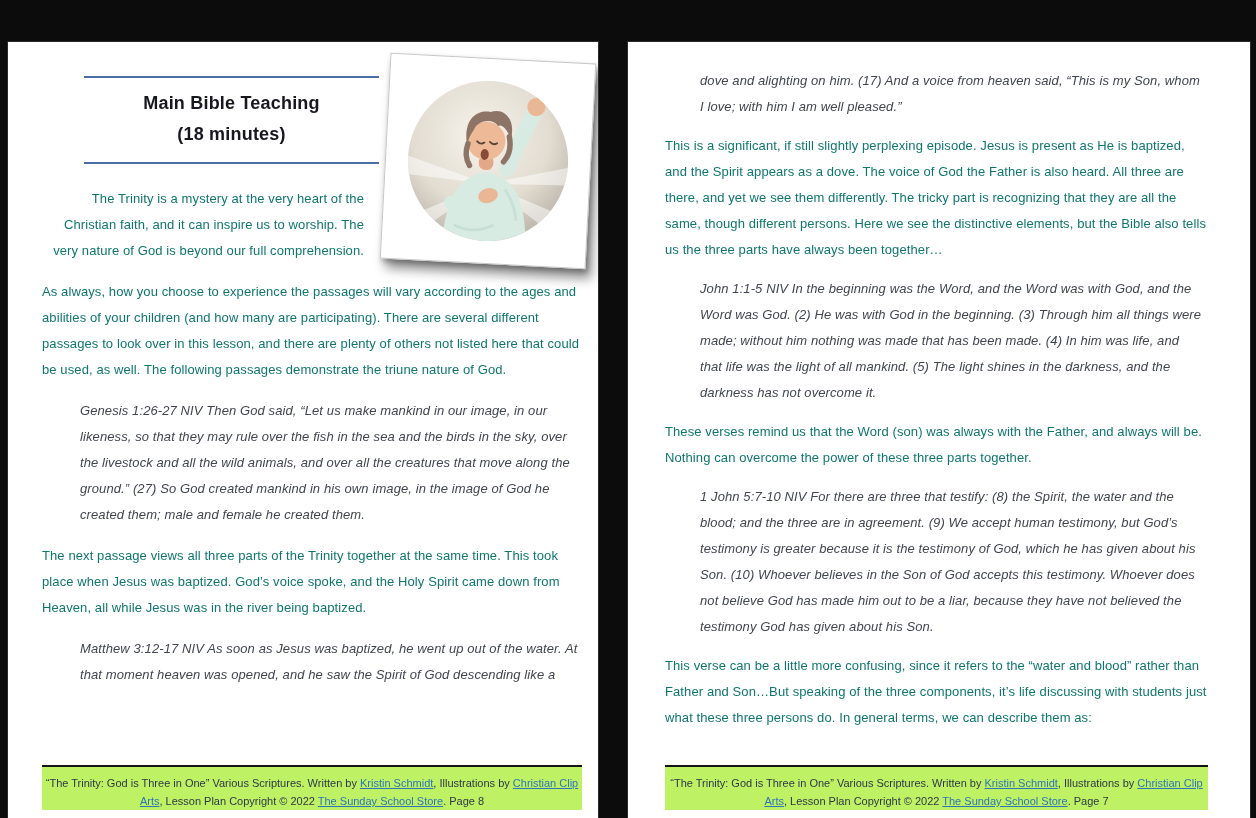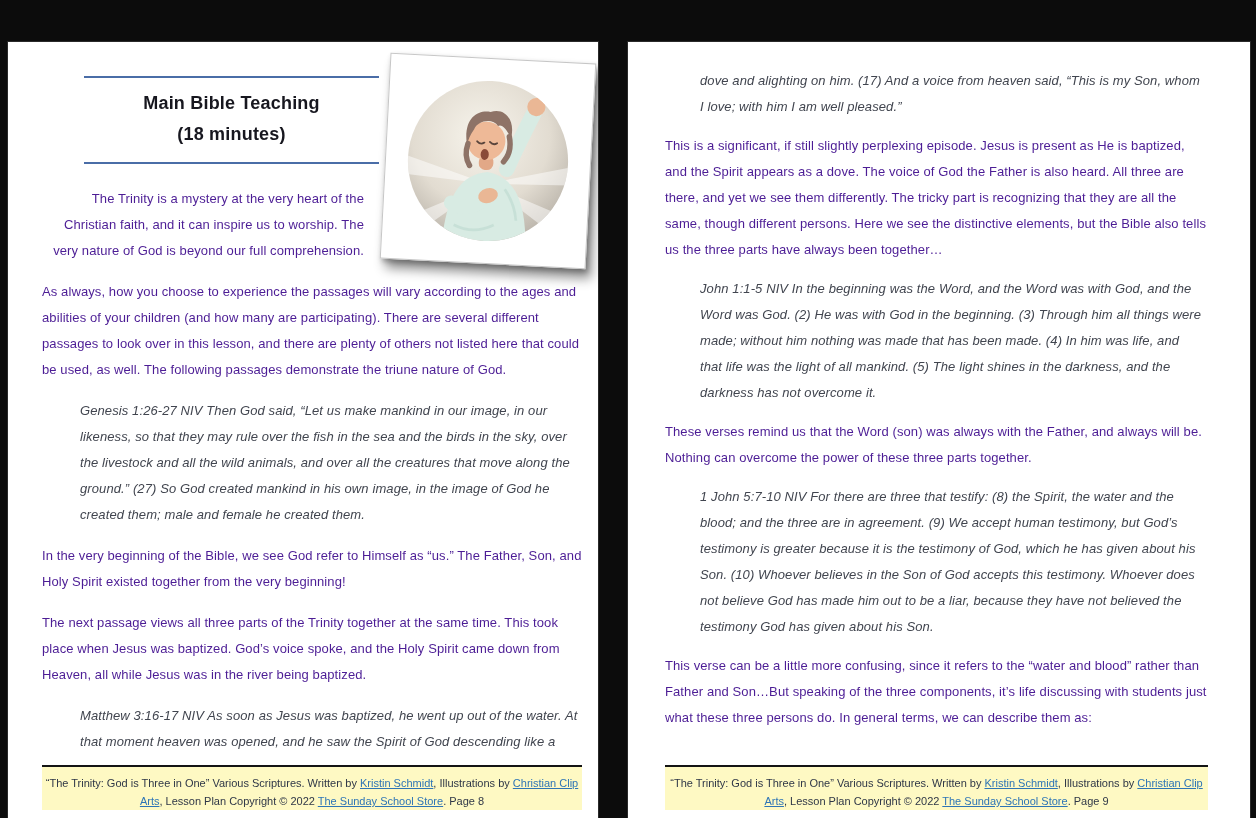--- a/index.html
+++ b/index.html
@@ -7,21 +7,21 @@
     position:relative;width:1256px;height:818px;background:#0c0c0c;overflow:hidden;
     font-family:"Liberation Sans",sans-serif;
   }
   .page{position:absolute;top:8px;height:802px;background:#ffffff;overflow:hidden;box-shadow:0 0 0 1px #2a2a2a;margin-top:34px;}
   .page-left{left:8px;width:590px;}
   .page-right{left:628px;width:622px;}
   .content-left{padding:0 6px 0 34px;}
   .content-right{padding:26px 42px 0 37px;}
 
   .body-text{
-    font-size:13px;line-height:26px;color:#4c1d95;margin:0 0 15px 0;letter-spacing:.1px;
+    font-size:13px;line-height:26px;color:#0f766e;margin:0 0 15px 0;letter-spacing:.1px;
   }
   .page-right .body-text{margin-bottom:13px;}
   .quote{font-style:italic;margin-left:38px;margin-right:4px;color:#41454f;}
   .page-right .quote{margin-left:35px;margin-right:6px;}
   .p-intro{max-width:322px;text-align:right;}
 
   .title-block{
     width:295px;margin:34px 0 22px 42px;text-align:center;
     border-top:2px solid #4a6da7;border-bottom:2px solid #4a6da7;
     padding:10px 0 12px 0;
@@ -30,21 +30,21 @@
 
   .photo{
     position:absolute;top:16px;left:377px;width:182px;height:182px;
     background:#ffffff;border:1px solid #c6c6c6;padding:11px;
     box-shadow:6px 9px 12px rgba(0,0,0,.45),2px 3px 5px rgba(0,0,0,.25);
     transform:rotate(3deg);
   }
   .photo svg{display:block;width:100%;height:100%;}
 
   .footer{
-    position:absolute;bottom:34px;background:#fef9c3;
+    position:absolute;bottom:34px;background:#bef264;
     border-top:2px solid #141414;padding-top:7px;text-align:center;
     font-size:11px;line-height:18px;color:#2f3747;
   }
   .footer-left{left:34px;right:16px;}
   .footer-right{left:37px;right:42px;}
   .footer a{color:#2e75b6;text-decoration:underline;cursor:pointer;}
 </style>
 </head>
 <body>
 
@@ -97,38 +97,37 @@
     </div>
 
     <div class="content-left">
       <div class="title-block">
         <div class="title-line">Main Bible Teaching</div>
         <div class="title-line">(18 minutes)</div>
       </div>
       <p class="body-text p-intro">The Trinity is a mystery at the very heart of the Christian faith, and it can inspire us to worship. The very nature of God is beyond our full comprehension.</p>
       <p class="body-text">As always, how you choose to experience the passages will vary according to the ages and abilities of your children (and how many are participating). There are several different passages to look over in this lesson, and there are plenty of others not listed here that could be used, as well.  The following passages demonstrate the triune nature of God.</p>
       <p class="body-text quote">Genesis 1:26-27 NIV  Then God said, “Let us make mankind in our image, in our likeness, so that they may rule over the fish in the sea and the birds in the sky, over the livestock and all the wild animals, and over all the creatures that move along the ground.”  (27)  So God created mankind in his own image, in the image of God he created them; male and female he created them.</p>
-      <p class="body-text">In the very beginning of the Bible, we see God refer to Himself as “us.” The Father, Son, and Holy Spirit existed together from the very beginning!</p>
       <p class="body-text">The next passage views all three parts of the Trinity together at the same time. This took place when Jesus was baptized. God’s voice spoke, and the Holy Spirit came down from Heaven, all while Jesus was in the river being baptized.</p>
-      <p class="body-text quote">Matthew 3:16-17 NIV  As soon as Jesus was baptized, he went up out of the water. At that moment heaven was opened, and he saw the Spirit of God descending like a</p>
+      <p class="body-text quote">Matthew 3:12-17 NIV  As soon as Jesus was baptized, he went up out of the water. At that moment heaven was opened, and he saw the Spirit of God descending like a</p>
     </div>
 
     <div class="footer footer-left">
       <span>“The Trinity: God is Three in One” Various Scriptures. Written by </span><a>Kristin Schmidt</a><span>, Illustrations by </span><a>Christian Clip Arts</a><span>, Lesson Plan Copyright © 2022 </span><a>The Sunday School Store</a><span>. Page 8</span>
     </div>
   </div>
 
   <div class="page page-right">
     <div class="content-right">
       <p class="body-text quote">dove and alighting on him.  (17)  And a voice from heaven said, “This is my Son, whom I love; with him I am well pleased.”</p>
       <p class="body-text">This is a significant, if still slightly perplexing episode. Jesus is present as He is baptized, and the Spirit appears as a dove. The voice of God the Father is also heard. All three are there, and yet we see them differently. The tricky part is recognizing that they are all the same, though different persons. Here we see the distinctive elements, but the Bible also tells us the three parts have always been together…</p>
       <p class="body-text quote">John 1:1-5 NIV  In the beginning was the Word, and the Word was with God, and the Word was God.  (2)  He was with God in the beginning.  (3)  Through him all things were made; without him nothing was made that has been made.  (4)  In him was life, and that life was the light of all mankind.  (5)  The light shines in the darkness, and the darkness has not overcome it.</p>
       <p class="body-text">These verses remind us that the Word (son) was always with the Father, and always will be. Nothing can overcome the power of these three parts together.</p>
       <p class="body-text quote">1 John 5:7-10 NIV  For there are three that testify:  (8)  the Spirit, the water and the blood; and the three are in agreement.  (9)  We accept human testimony, but God’s testimony is greater because it is the testimony of God, which he has given about his Son.  (10)  Whoever believes in the Son of God accepts this testimony. Whoever does not believe God has made him out to be a liar, because they have not believed the testimony God has given about his Son.</p>
       <p class="body-text">This verse can be a little more confusing, since it refers to the “water and blood” rather than Father and Son…But speaking of the three components, it’s life discussing with students just what these three persons do. In general terms, we can describe them as:</p>
     </div>
 
     <div class="footer footer-right">
-      <span>“The Trinity: God is Three in One” Various Scriptures. Written by </span><a>Kristin Schmidt</a><span>, Illustrations by </span><a>Christian Clip Arts</a><span>, Lesson Plan Copyright © 2022 </span><a>The Sunday School Store</a><span>. Page 9</span>
+      <span>“The Trinity: God is Three in One” Various Scriptures. Written by </span><a>Kristin Schmidt</a><span>, Illustrations by </span><a>Christian Clip Arts</a><span>, Lesson Plan Copyright © 2022 </span><a>The Sunday School Store</a><span>. Page 7</span>
     </div>
   </div>
 
 </div>
 
 </body></html>

